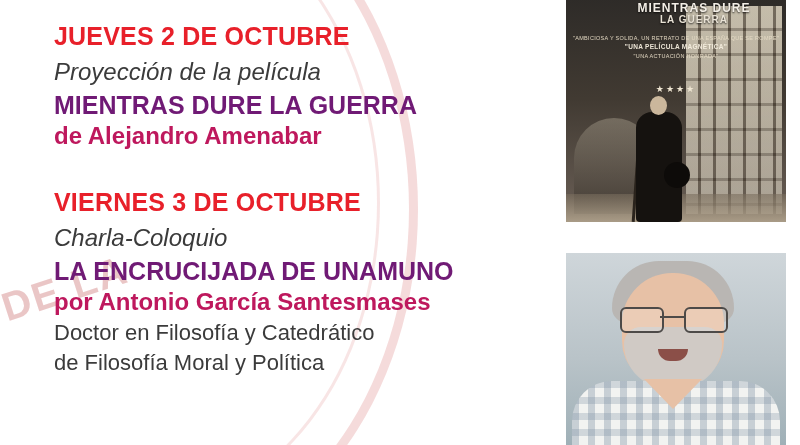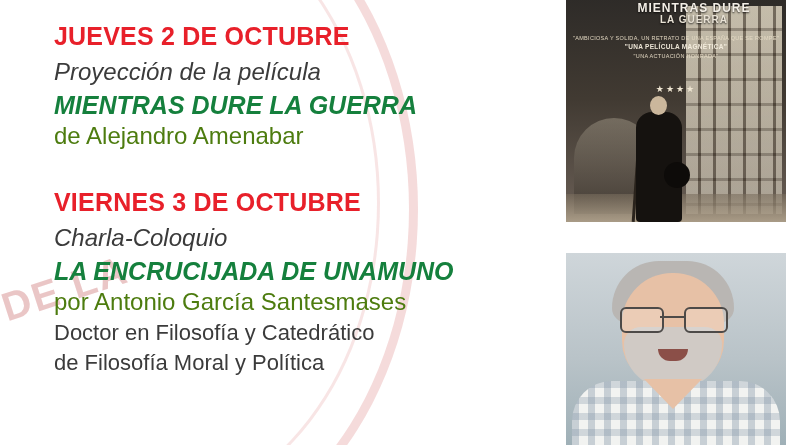--- a/index.html
+++ b/index.html
@@ -84,31 +84,30 @@
   }
   .sub {
     color: #3b3b3b;
     font-size: 24px;
     font-weight: normal;
     line-height: 1.2;
     margin: 0 0 3px 0;
     font-style: italic;
   }
   .title {
-    color: #15803d;
+    color: #701a75;
     font-size: 25px;
     font-weight: bold;
     line-height: 1.2;
     margin: 0;
-    font-style: italic;
   }
   .author {
-    color: #4d7c0f;
+    color: #be185d;
     font-size: 24px;
-    font-weight: normal;
+    font-weight: bold;
     line-height: 1.2;
     margin: 2px 0 0 0;
   }
   .role {
     color: #3b3b3b;
     font-size: 22px;
     font-weight: normal;
     line-height: 1.22;
     margin: 3px 0 0 0;
   }

